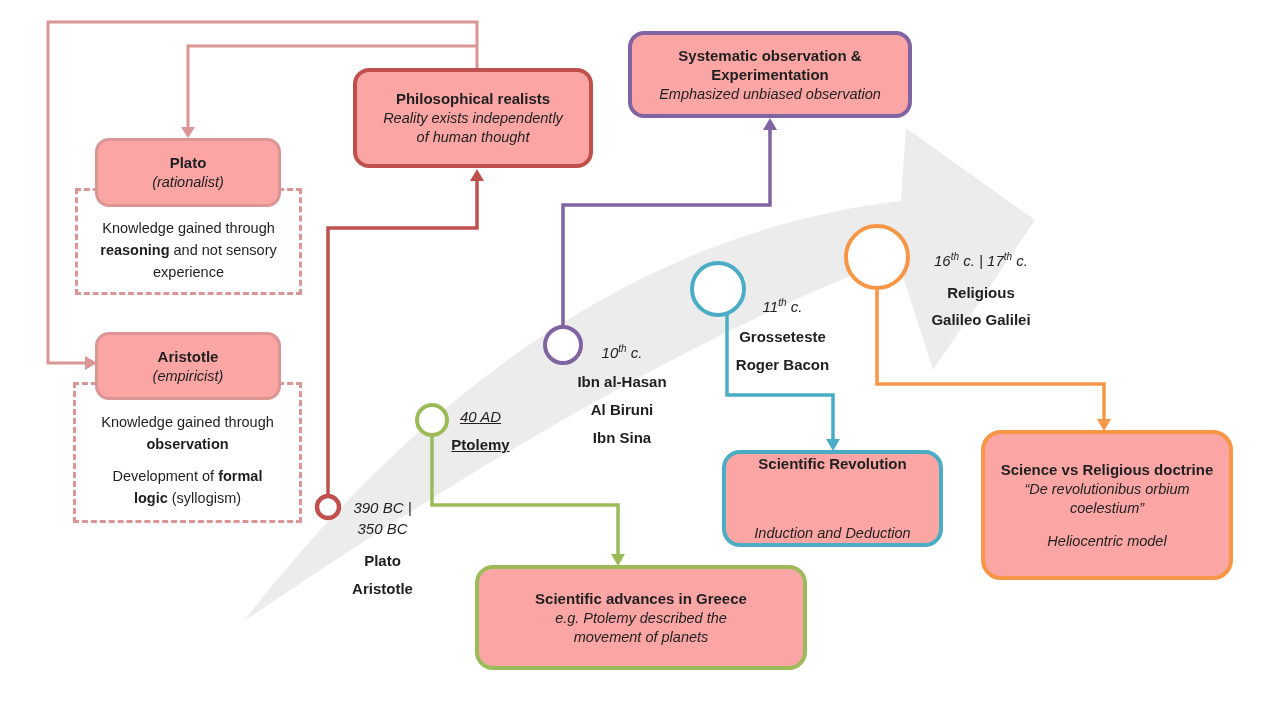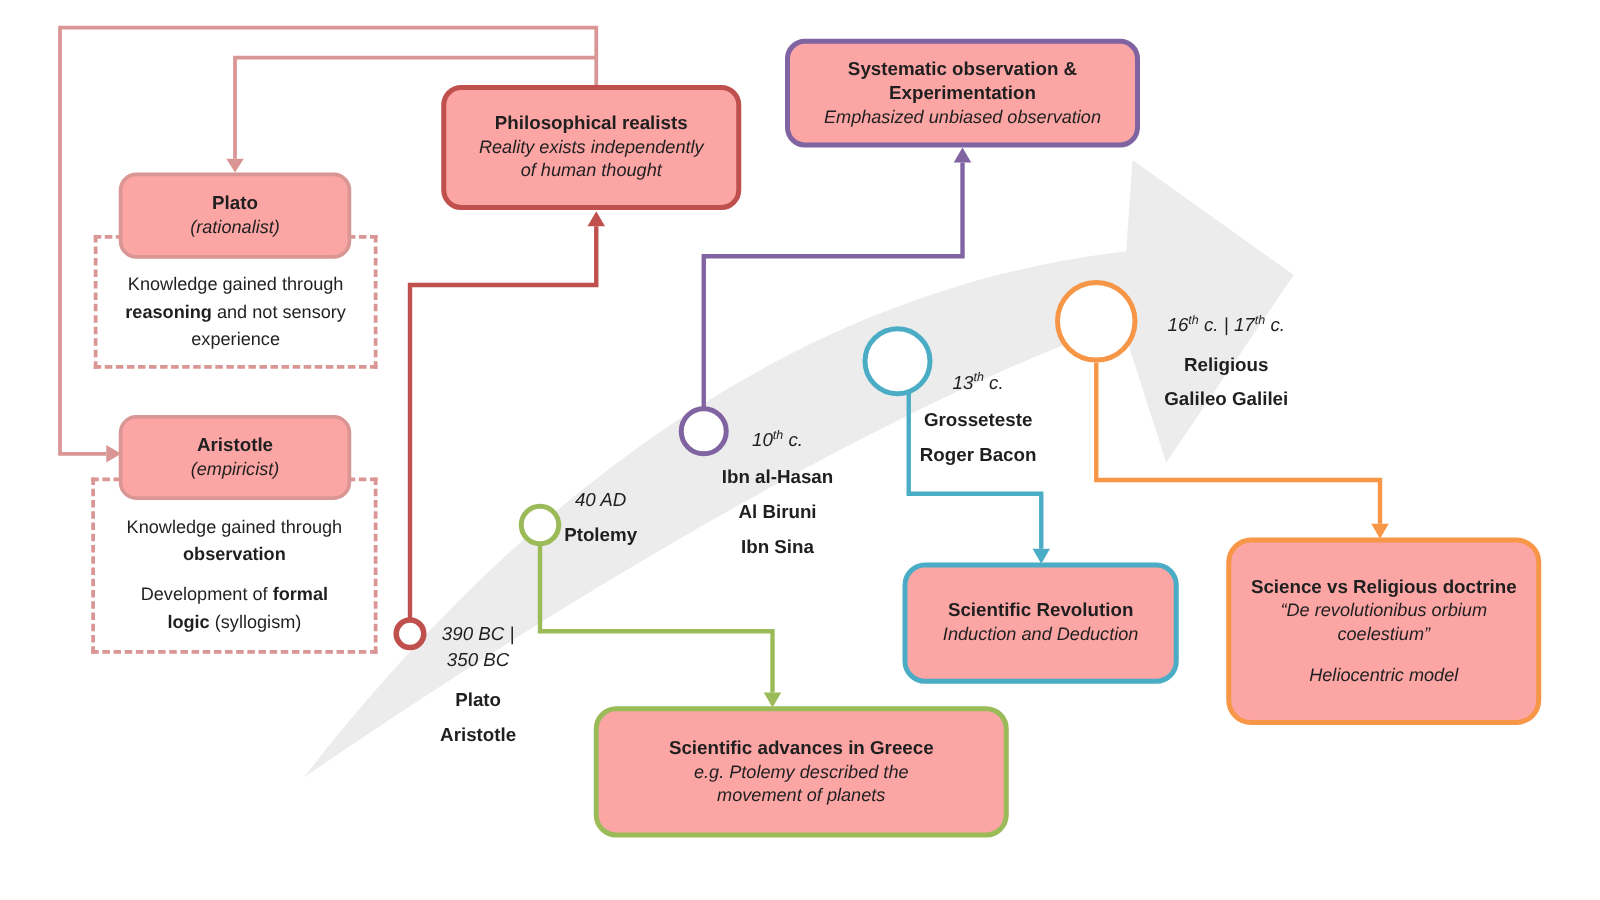--- a/index.html
+++ b/index.html
@@ -13,21 +13,21 @@
     position:absolute;background:#fca5a5;box-sizing:border-box;
     display:flex;flex-direction:column;justify-content:center;
     text-align:center;line-height:19px;
   }
   .box .t{font-weight:bold;font-size:15px;}
   .box .s{font-style:italic;font-size:14.5px;margin:1px auto 0;}
   .box.pink-box{border:3px solid var(--c-pink);border-radius:14px;}
   .box.red-box{border:4px solid var(--c-red);border-radius:16px;}
   .box.purple-box{border:4px solid var(--c-purple);border-radius:16px;}
   .box.green-box{border:4px solid var(--c-green);border-radius:18px;}
-  .box.blue-box{border:4px solid var(--c-blue);border-radius:18px;}
+  .box.blue-box{border:4px solid var(--c-blue);border-radius:18px;justify-content:space-between;}
   .box.orange-box{border:4px solid var(--c-orange);border-radius:20px;}
   
   .note{
     position:absolute;box-sizing:border-box;border:3px dashed var(--c-pink);
     text-align:center;font-size:14.5px;line-height:22px;
   }
   .note b{font-weight:bold;}
   
   .ms{position:absolute;text-align:center;}
   .ms .d{font-style:italic;font-size:15px;line-height:21px;}
@@ -131,34 +131,34 @@
     <div class="s" style="margin-top:14px;">Heliocentric model</div>
   </div>
 
   <div class="ms" style="left:325px;top:497px;width:115px;">
     <div class="d">390 BC |</div>
     <div class="d">350 BC</div>
     <div class="n" style="margin-top:8px;">Plato</div>
     <div class="n">Aristotle</div>
   </div>
 
-  <div class="ms" style="left:438px;top:390px;width:85px;">
+  <div class="ms" style="left:438px;top:406px;width:85px;text-decoration:underline;">
     <div class="d">40 AD</div>
     <div class="n" style="margin-top:4px;">Ptolemy</div>
   </div>
 
   <div class="ms" style="left:558px;top:338px;width:128px;">
     <div class="d"><span>10</span><sup>th</sup><span> c.</span></div>
     <div class="n" style="margin-top:5px;">Ibn al-Hasan</div>
     <div class="n">Al Biruni</div>
     <div class="n">Ibn Sina</div>
   </div>
 
   <div class="ms" style="left:725px;top:292px;width:115px;">
-    <div class="d"><span>13</span><sup>th</sup><span> c.</span></div>
+    <div class="d"><span>11</span><sup>th</sup><span> c.</span></div>
     <div class="n" style="margin-top:6px;">Grosseteste</div>
     <div class="n">Roger Bacon</div>
   </div>
 
   <div class="ms" style="left:906px;top:246px;width:150px;">
     <div class="d"><span>16</span><sup>th</sup><span> c. | </span><span>17</span><sup>th</sup><span> c.</span></div>
     <div class="n" style="margin-top:8px;line-height:27px;">Religious</div>
     <div class="n" style="line-height:27px;">Galileo Galilei</div>
   </div>
 

